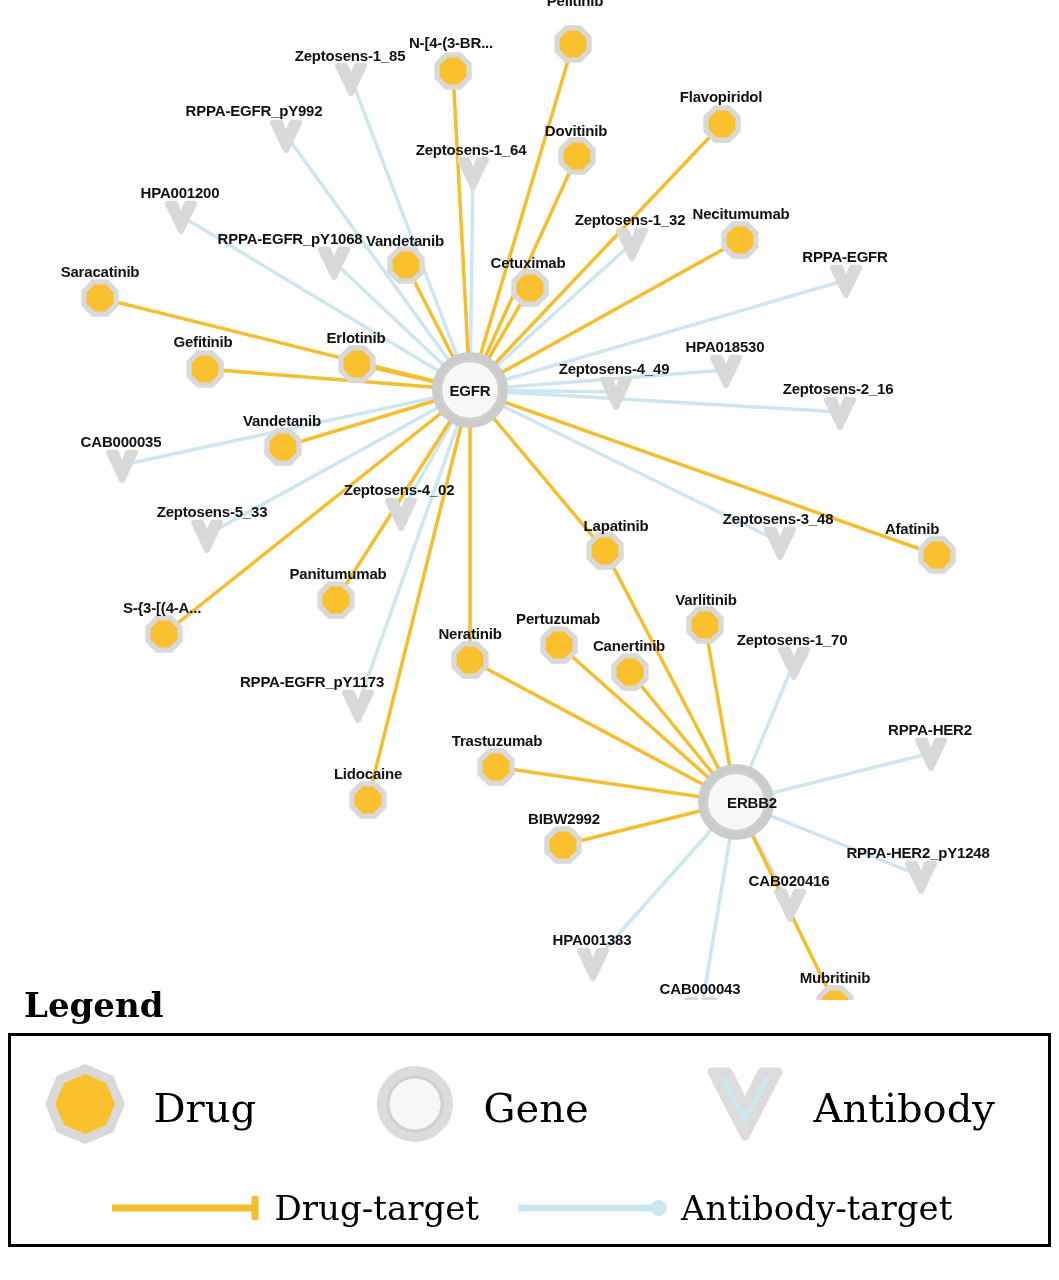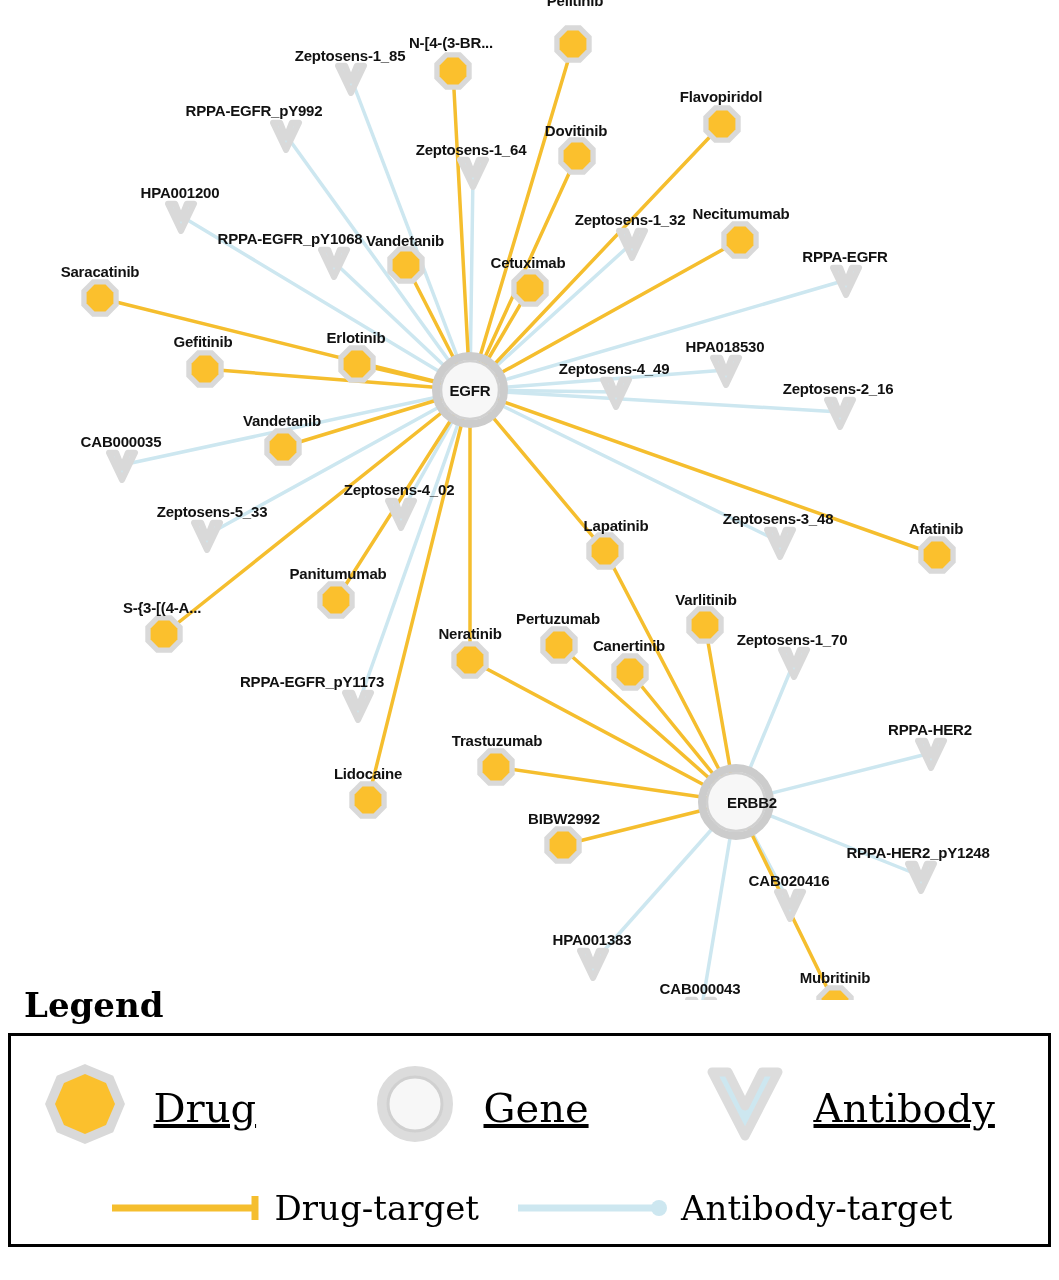--- a/index.html
+++ b/index.html
@@ -59,21 +59,20 @@
   .legend-row1 {
     position: absolute;
     top: 22px;
     left: 0;
     width: 100%;
     height: 100px;
     display: flex;
     align-items: center;
     justify-content: center;
     gap: 0px;
-    text-decoration: underline;
   }
   .legend-item {
     display: flex;
     align-items: center;
   }
   .legend-text {
     font-family: "DejaVu Serif", serif;
     font-size: 40px;
     color: #000;
     margin-left: 14px;
@@ -314,21 +313,21 @@
     <div class="node-label" style="left: 451px; top: 42px;">N-[4-(3-BR...</div>
     <div class="node-label" style="left: 721px; top: 96px;">Flavopiridol</div>
     <div class="node-label" style="left: 576px; top: 130px;">Dovitinib</div>
     <div class="node-label" style="left: 741px; top: 213px;">Necitumumab</div>
     <div class="node-label" style="left: 405px; top: 240px;">Vandetanib</div>
     <div class="node-label" style="left: 528px; top: 262px;">Cetuximab</div>
     <div class="node-label" style="left: 100px; top: 271px;">Saracatinib</div>
     <div class="node-label" style="left: 356px; top: 337px;">Erlotinib</div>
     <div class="node-label" style="left: 203px; top: 341px;">Gefitinib</div>
     <div class="node-label" style="left: 282px; top: 420px;">Vandetanib</div>
-    <div class="node-label" style="left: 936px; top: 528px;">Afatinib</div>
+    <div class="node-label" style="left: 912px; top: 528px;">Afatinib</div>
     <div class="node-label" style="left: 605px; top: 525px; margin-left: 11px;">Lapatinib</div>
     <div class="node-label" style="left: 706px; top: 599px;">Varlitinib</div>
     <div class="node-label" style="left: 338px; top: 573px;">Panitumumab</div>
     <div class="node-label" style="left: 162px; top: 607px; text-align: center;">S-{3-[(4-A...</div>
     <div class="node-label" style="left: 558px; top: 618px;">Pertuzumab</div>
     <div class="node-label" style="left: 470px; top: 633px;">Neratinib</div>
     <div class="node-label" style="left: 629px; top: 645px;">Canertinib</div>
     <div class="node-label" style="left: 497px; top: 740px;">Trastuzumab</div>
     <div class="node-label" style="left: 368px; top: 773px;">Lidocaine</div>
     <div class="node-label" style="left: 564px; top: 818px;">BIBW2992</div>

